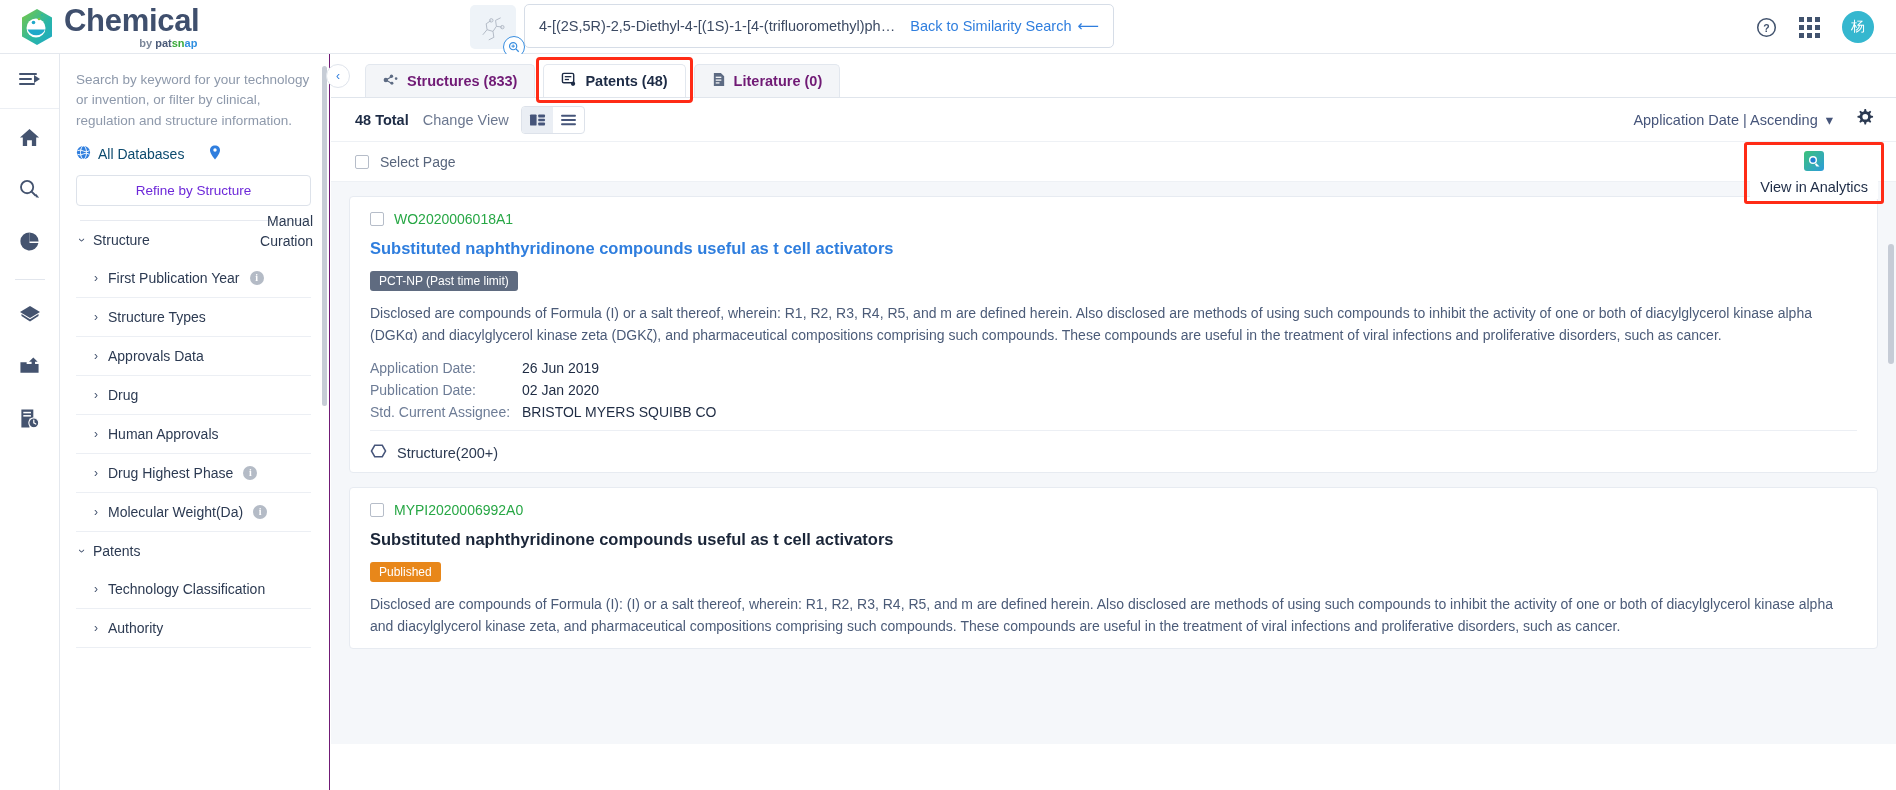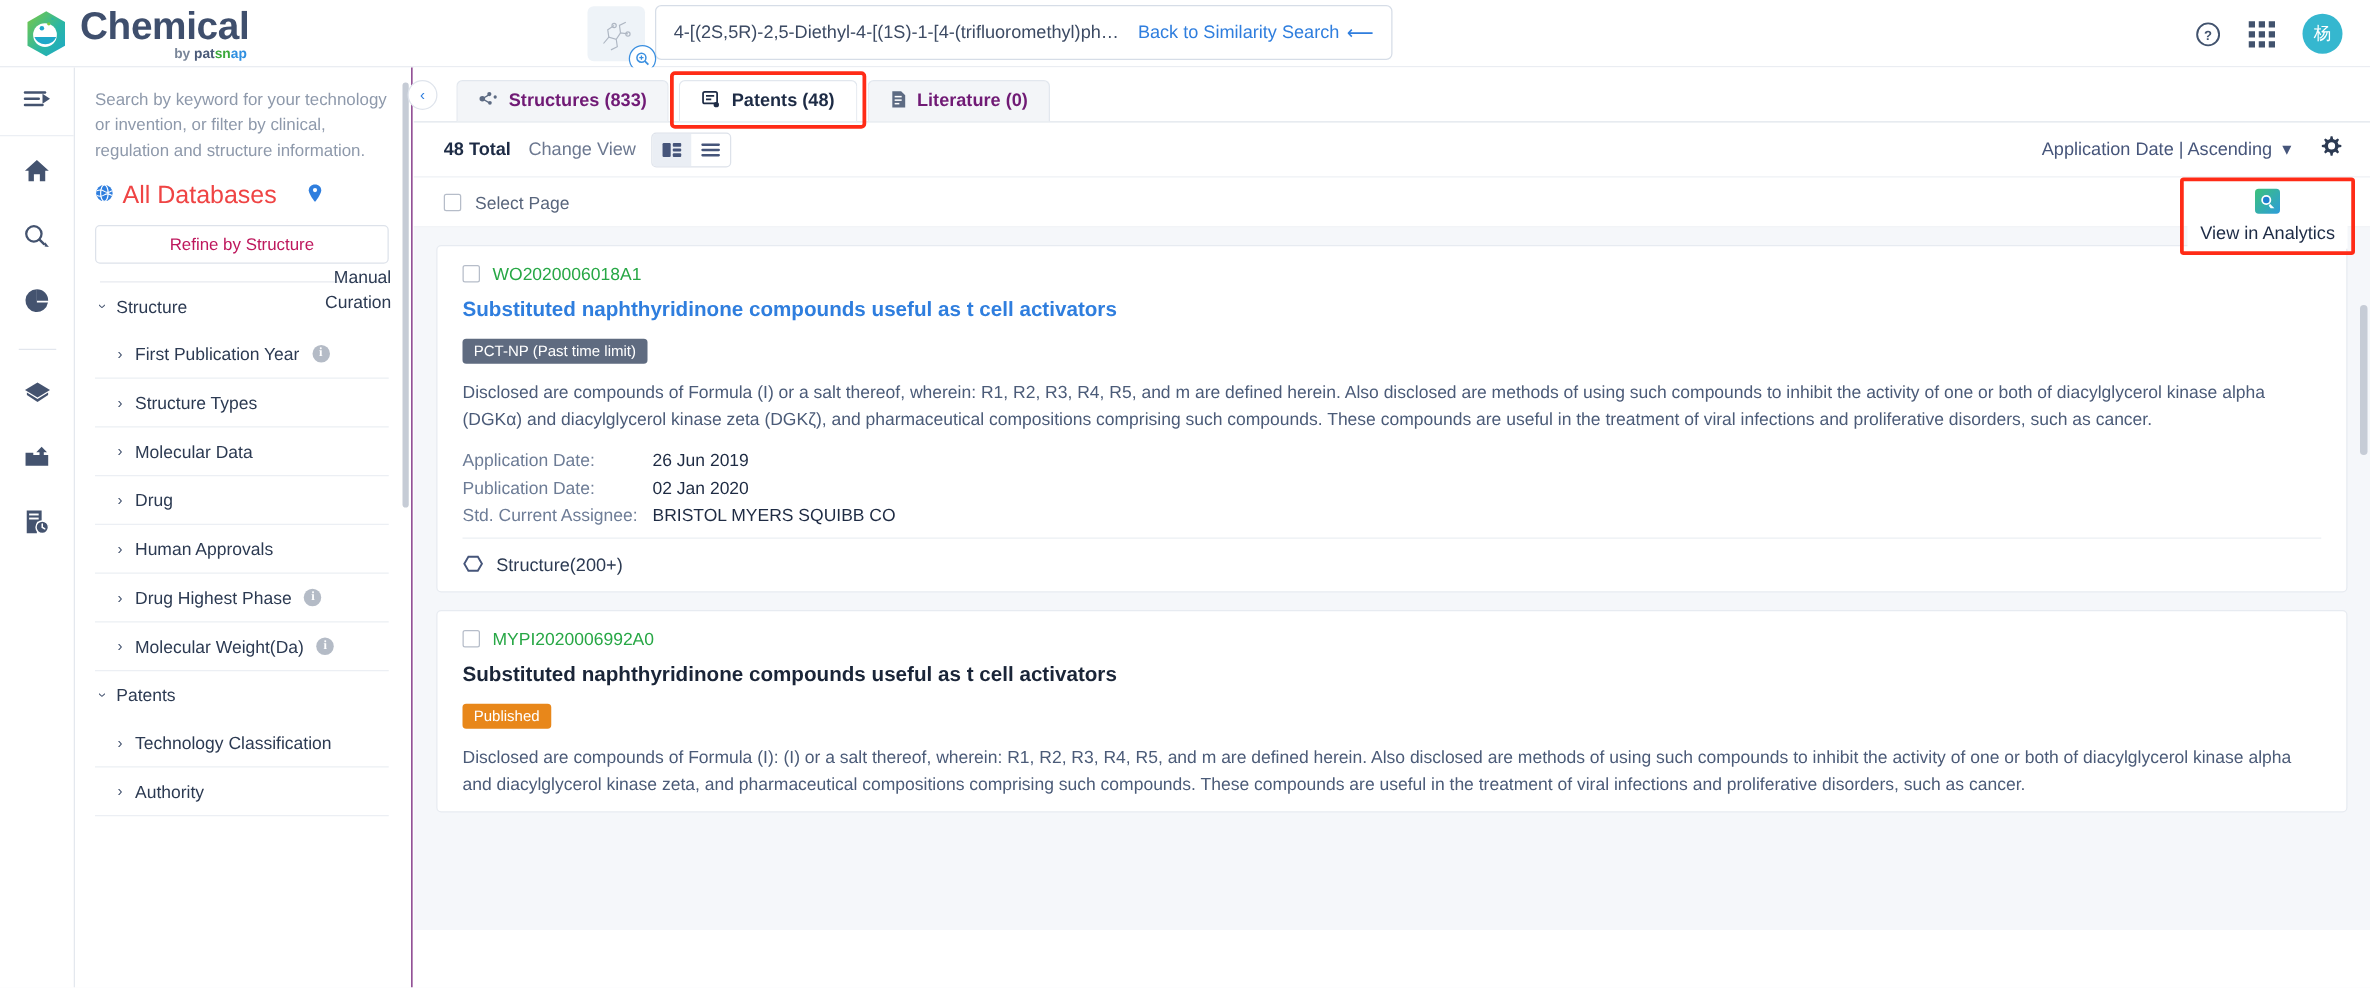--- a/index.html
+++ b/index.html
@@ -113,32 +113,32 @@
     font-size: 13.5px; color: #8e99ab; line-height: 1.5;
   }
   .btn-refine {
     margin-top: 14px; width: 100%; height: 30px;
     border: 1px solid #2f7ede; border-radius: 4px; background: #fff;
     color: #2f7ede; font-size: 13.5px; cursor: pointer;
     display: flex; align-items: center; justify-content: center; gap: 7px;
   }
   .db-row {
     margin-top: 14px; display: flex; align-items: center;
-    font-size: 20px; color: #ef4444; gap: 7px;
+    font-size: 14px; color: #0c4a6e; gap: 7px;
   }
   .db-row .pin { color: #2f7ede; margin-left: 18px; }
   .manual-cur {
     position: absolute; right: 16px; top: 157px;
     font-size: 14px; color: #2c3a52; text-align: right; line-height: 1.45;
     width: 90px;
   }
   .btn-structure {
     margin-top: 12px; width: 100%; height: 31px;
     border: 1px solid #dde2ea; border-radius: 4px; background: #fff;
-    color: #be185d; font-size: 13.5px; cursor: pointer;
+    color: #6d28d9; font-size: 13.5px; cursor: pointer;
     display: flex; align-items: center; justify-content: center;
   }
   .facet-sep { height: 1px; background: #e7eaf0; margin: 14px 4px 0 4px; }
   .facet-group {
     display: flex; align-items: center; gap: 9px;
     font-size: 14px; color: #2c3a52; padding: 11px 4px 11px 4px;
     cursor: pointer;
   }
   .facet-item {
     display: flex; align-items: center; gap: 10px;
@@ -483,21 +483,21 @@
       <span class="chev">›</span>
       <span>First Publication Year</span>
       <span class="info-dot">i</span>
     </div>
     <div class="facet-item">
       <span class="chev">›</span>
       <span>Structure Types</span>
     </div>
     <div class="facet-item">
       <span class="chev">›</span>
-      <span>Molecular Data</span>
+      <span>Approvals Data</span>
     </div>
     <div class="facet-item">
       <span class="chev">›</span>
       <span>Drug</span>
     </div>
     <div class="facet-item">
       <span class="chev">›</span>
       <span>Human Approvals</span>
     </div>
     <div class="facet-item">

